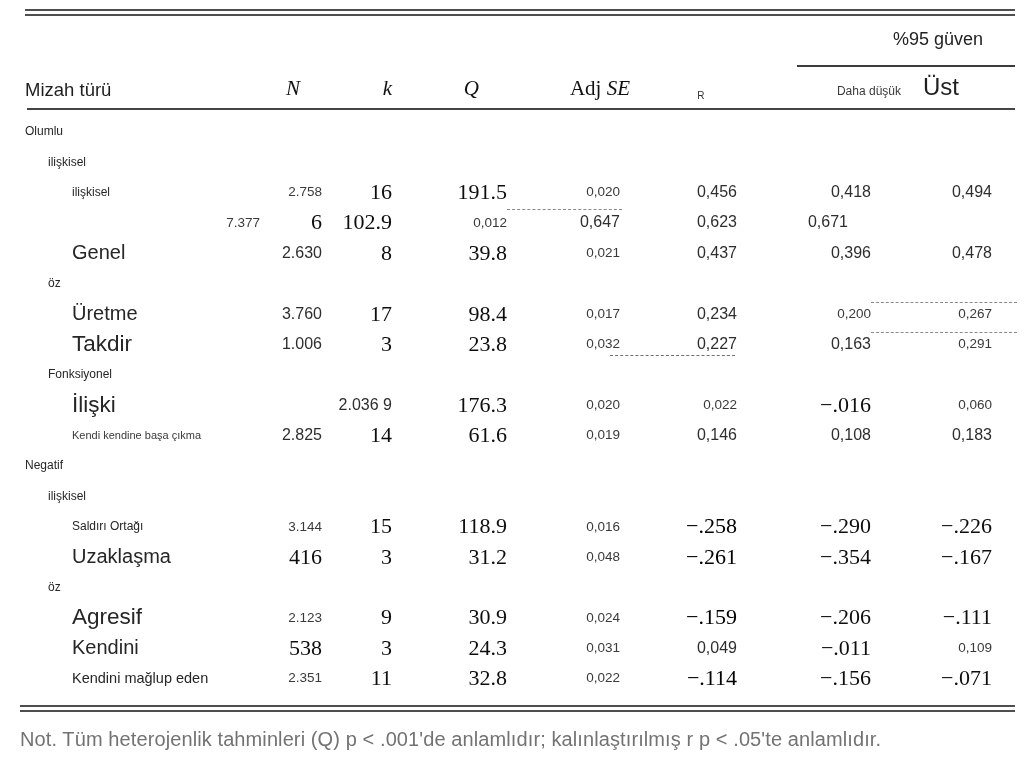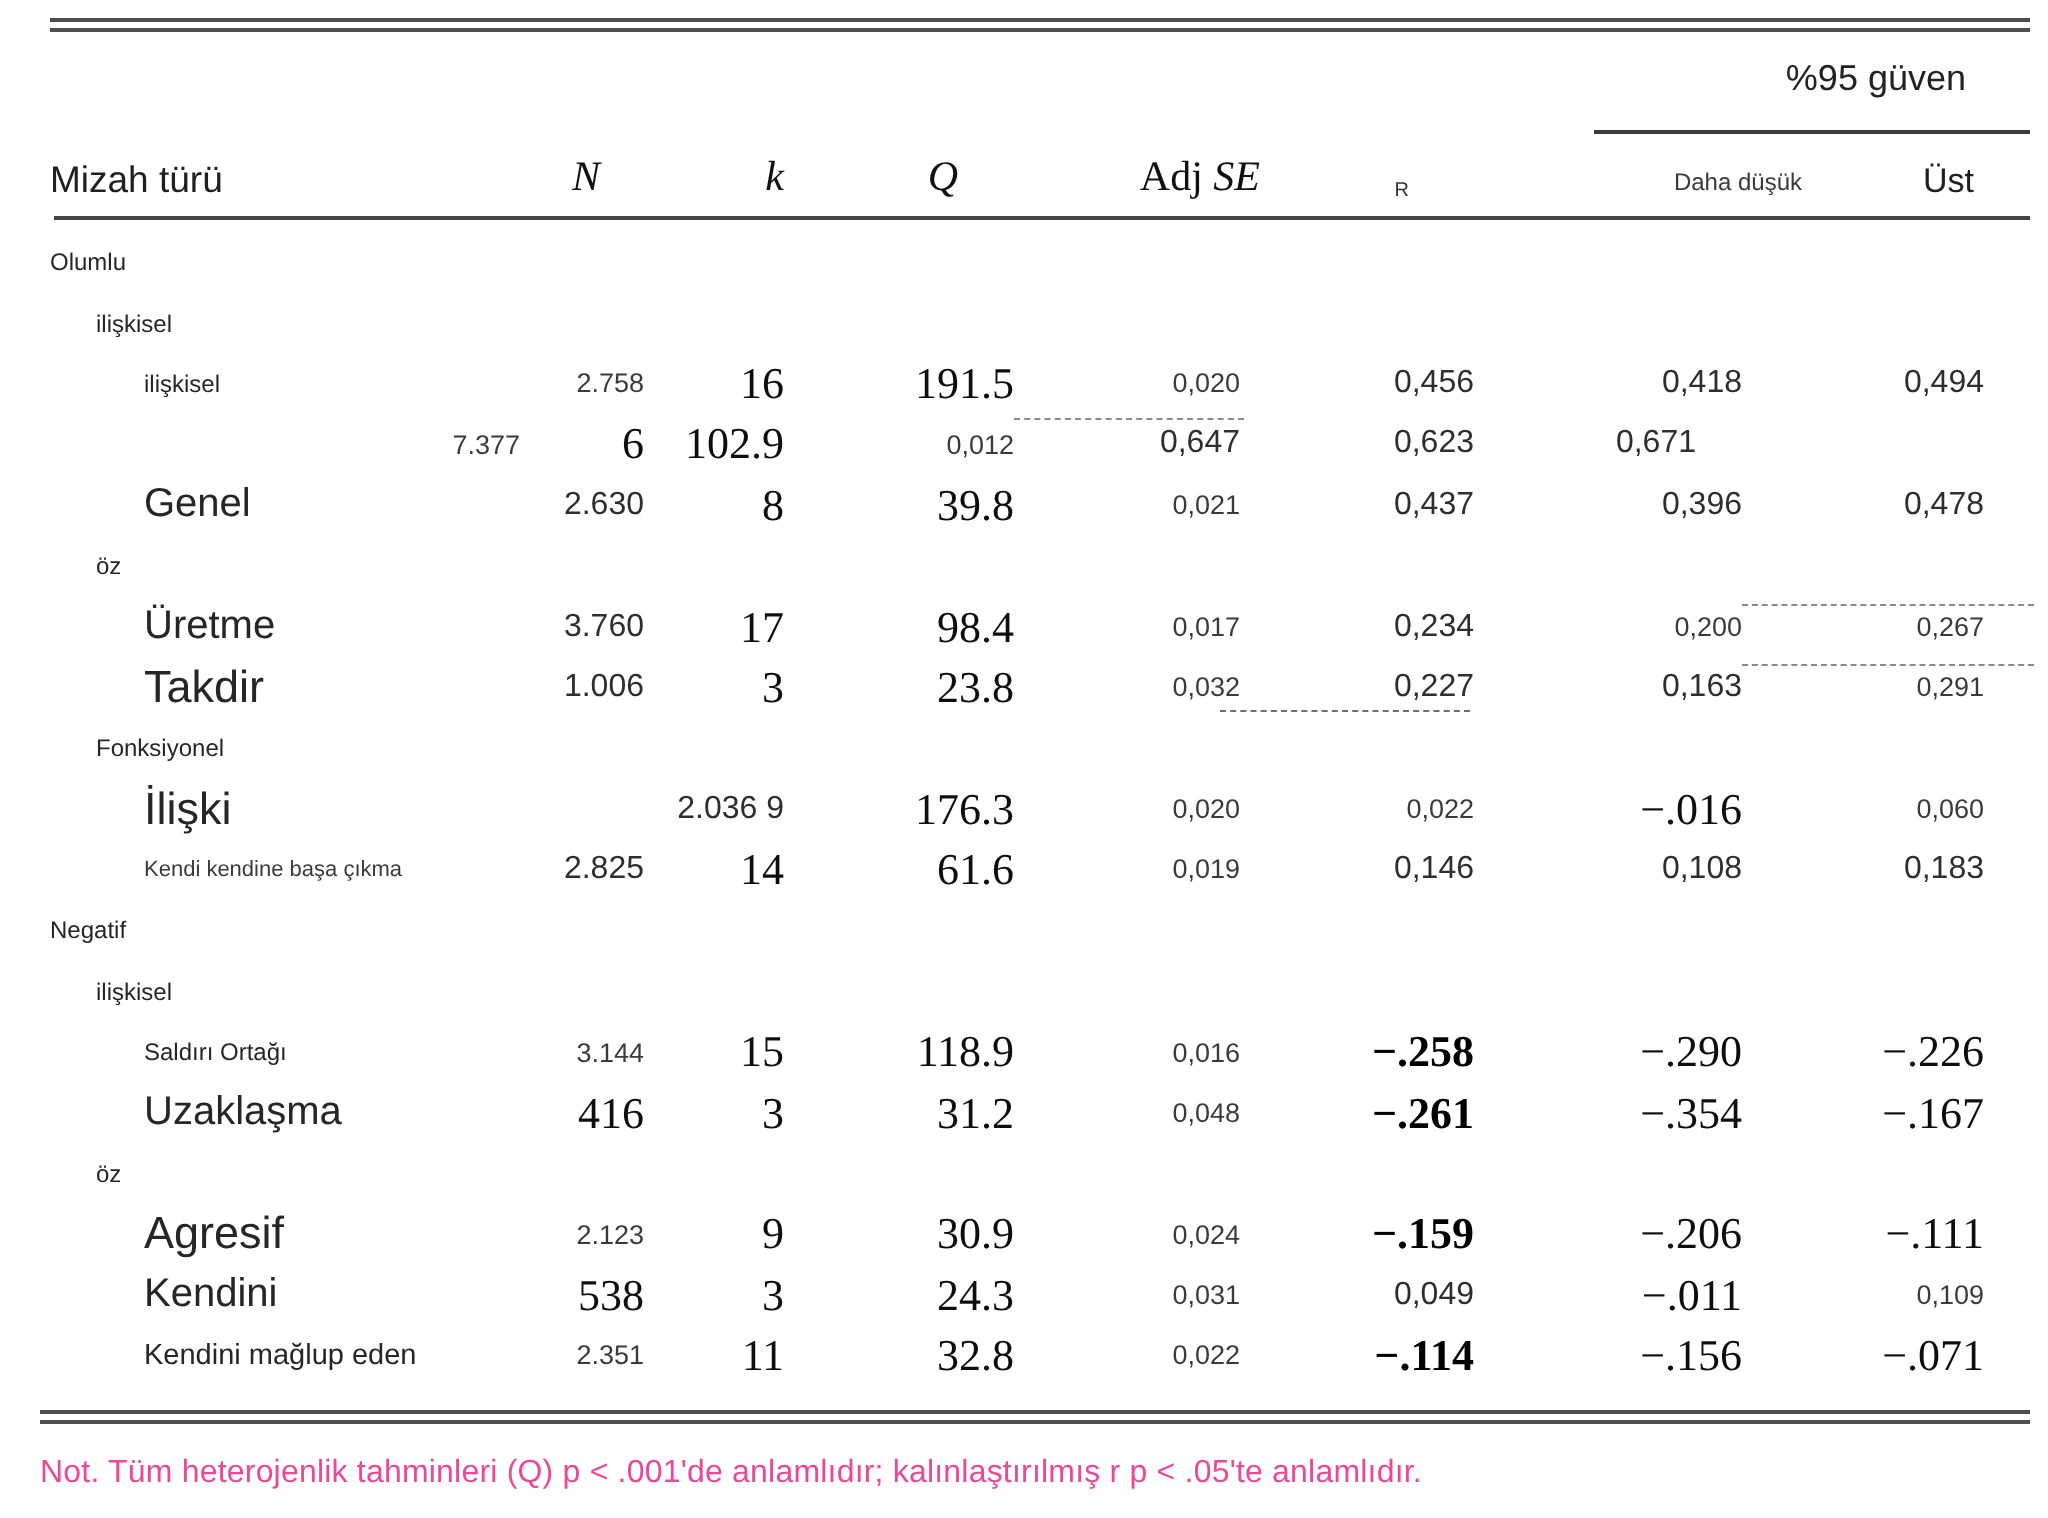--- a/index.html
+++ b/index.html
@@ -22,48 +22,48 @@
               align-items:end; padding-bottom:7px; }
   .head-row .hc { text-align:right; white-space:nowrap; }
   .h-label { text-align:left !important; font-size:18.5px; color:#1f1f1f; padding-left:5px; }
   .h-math { font-family:"Liberation Serif", serif; font-style:italic; font-size:21px; color:#111; }
   .h-n  { margin-right:22px; }
   .h-q  { margin-right:28px; }
   .h-se { margin-right:-10px; }
   .h-se .up { font-style:normal; }
   .h-r  { margin-right:32px; font-size:10px; letter-spacing:.5px; color:#333; font-family:"Liberation Sans", sans-serif; }
   .h-lo { margin-right:-30px; font-size:12px; color:#3a3a3a; padding-bottom:3px; }
-  .h-up { margin-right:28px; font-size:17px; color:#1f1f1f; }
+  .h-up { margin-right:56px; font-size:24px; color:#1f1f1f; }
 
   
   .tbody { padding:6px 0 12px 0; }
   .row { display:grid; grid-template-columns:240px 62px 70px 115px 113px 117px 134px 1fr;
          align-items:center; height:30.4px; }
   .lab { white-space:nowrap; font-size:12px; color:#262626; }
   .row.group    .lab { padding-left:5px; }
   .row.subgroup .lab { padding-left:28px; }
   .row.data     .lab { padding-left:52px; }
   .lab.xs { font-size:11px; color:#3a3a3a; }
   .lab.sm { font-size:14.5px; }
   .lab.md { font-size:20px; }
   .lab.lg { font-size:22.5px; }
   .cell { text-align:right; white-space:nowrap; line-height:1; }
   .cell:last-child { padding-right:23px; }
   .sans-sm { font-size:13.5px; color:#3a3a3a; }
   .sans-md { font-size:16px;  color:#2e2e2e; }
   .serif      { font-family:"Liberation Serif", serif; font-size:22px; color:#0e0e0e; }
-  .serif-bold { font-family:"Liberation Serif", serif; font-size:22px; font-weight:700; color:#000; }
+  .serif-bold { font-family:"Liberation Serif", serif; font-size:22px; font-weight:400; color:#000; }
   .art-over  { position:relative; }
   .art-over::before  { content:""; position:absolute; left:0; right:-2px; top:-5px;
                        border-top:1.6px dashed #8a8a8a; }
   .art-under { position:relative; }
   .art-under::after  { content:""; position:absolute; left:-10px; right:2px; bottom:-4px;
                        border-bottom:1.8px dashed #6f6f6f; }
 
-  .note { margin:16px 0 0 0; font-size:16px; color:#ec4899; letter-spacing:.1px; }
+  .note { margin:16px 0 0 0; font-size:20px; color:#737373; letter-spacing:.1px; }
 </style>
 </head>
 <body>
 
 <div class="wrap">
 
   <div class="rule-double rule-top"></div>
 
   <div class="thead">
     <div class="ci-title">%95 güven</div>

